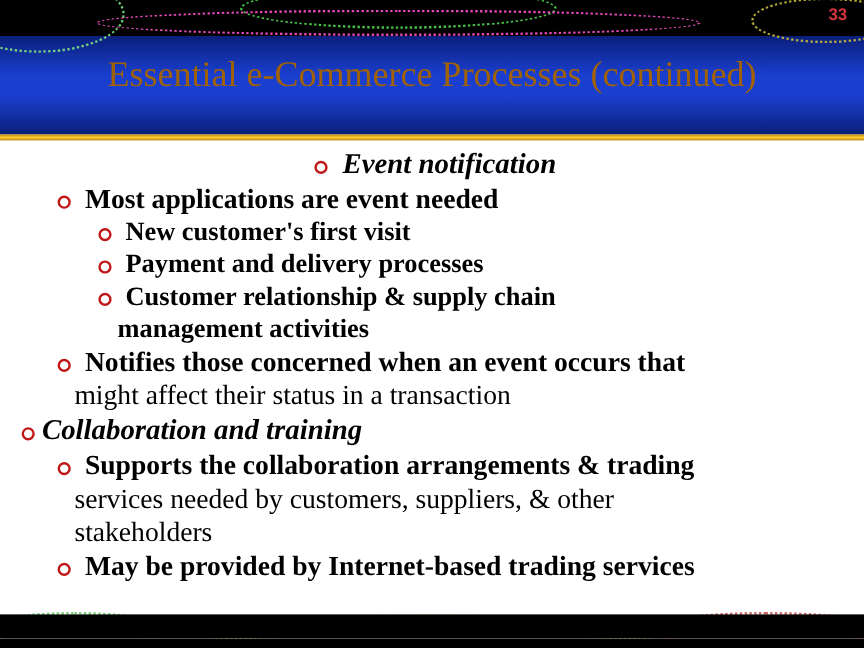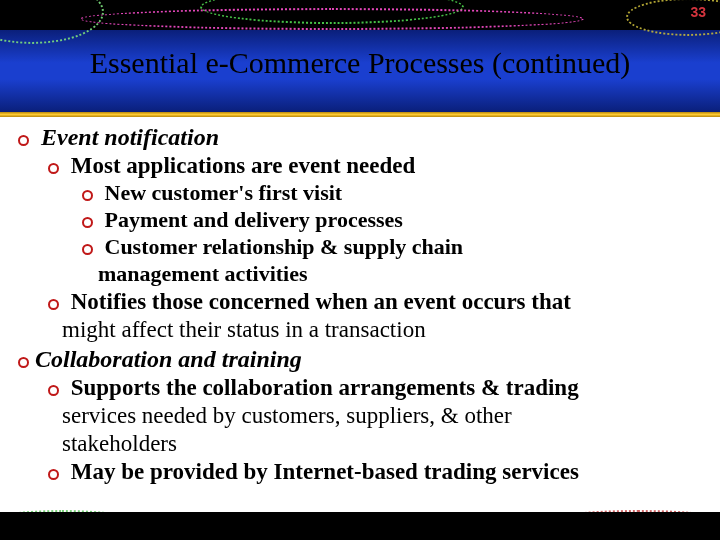--- a/index.html
+++ b/index.html
@@ -45,21 +45,21 @@
     font-size: 14px;
     font-weight: bold;
     font-family: Arial, sans-serif;
     text-shadow: 0 0 1px #000;
   }
   .title {
     position: absolute;
     top: 46px;
     left: 0; right: 0;
     text-align: center;
-    color: #000000;
+    color: #a16207;
     font-size: 30px;
     font-family: "Times New Roman", serif;
   }
   .bot {
     position: absolute;
     left: 0; right: 0;
     bottom: 0;
     height: 20px;
     background: #000;
   }
@@ -86,21 +86,21 @@
     width: 11px;
     height: 11px;
     border: 2.5px solid #c01818;
     border-radius: 50%;
     margin-right: 6px;
     position: relative;
     top: 1px;
     box-sizing: border-box;
   }
   .row { margin: 1px 0; }
-  .l0 { margin-left: 0; font-style: italic; font-weight: bold; font-size: 24px; }
+  .l0 { margin-left: 0; font-style: italic; font-weight: bold; font-size: 24px; text-align: center; }
   .l0x { margin-left: 0; font-style: italic; font-weight: bold; font-size: 24px; }
   .l1 { margin-left: 30px; font-weight: bold; font-size: 23px; }
   .l2 { margin-left: 64px; font-weight: bold; font-size: 22px; }
   .wrap { padding-left: 80px; font-weight: bold; font-size: 22px; }
   .wrap1 { padding-left: 44px; font-weight: normal; font-size: 23px; }
 </style>
 </head>
 <body>
 
 <div class="slide">

